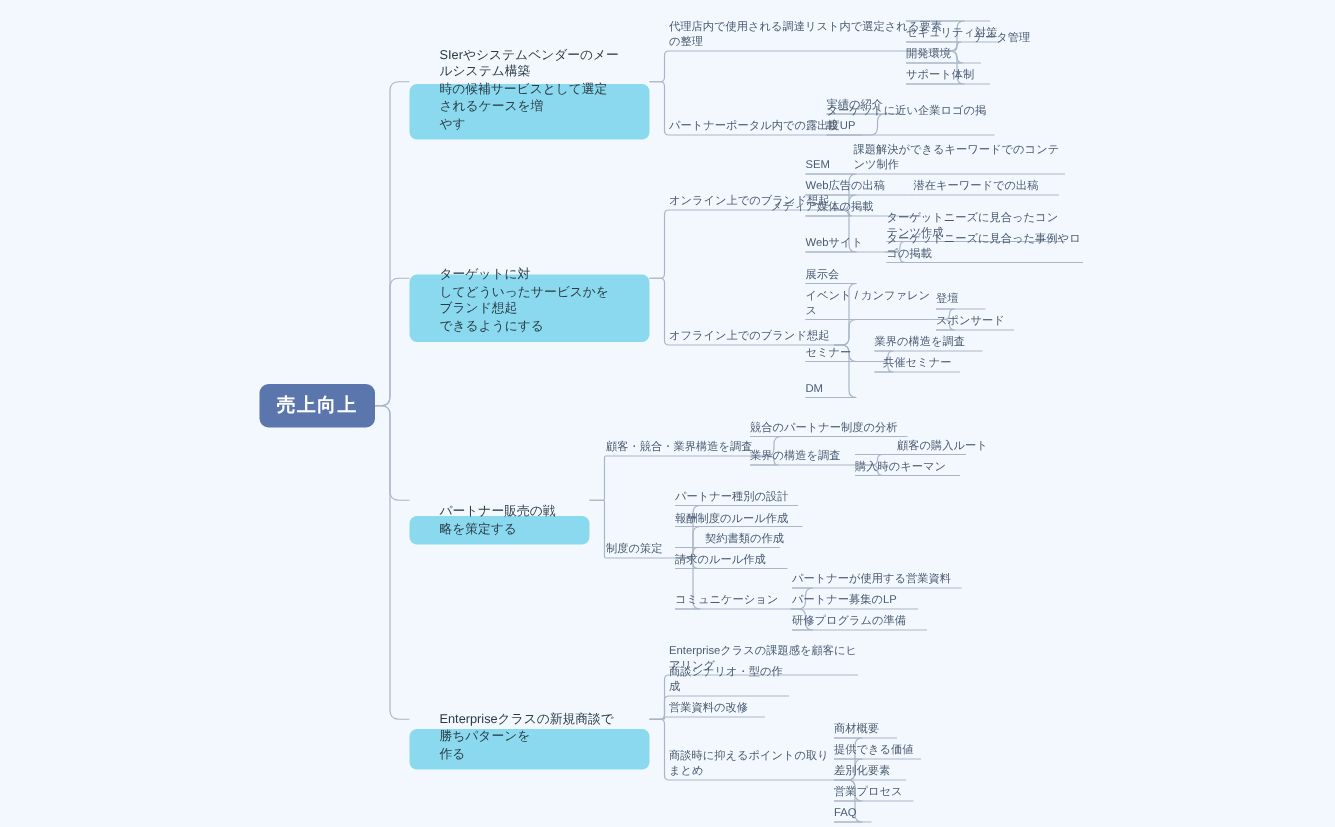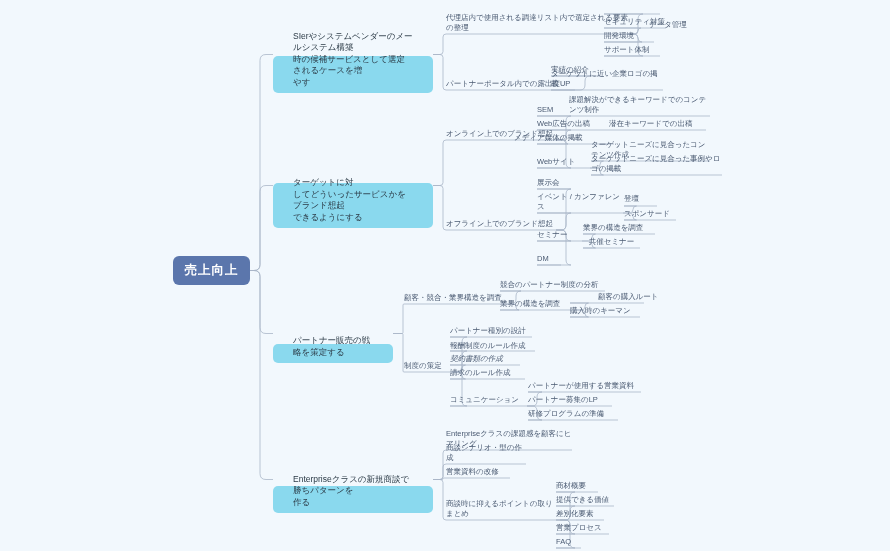--- a/index.html
+++ b/index.html
@@ -215,21 +215,21 @@
       <div class="node plain" style="left: 537px; top: 252px; width: 24px; height: 13px;"><span>DM</span></div>
       <div class="node l1" style="left: 273px; top: 324px; width: 120px; height: 19px;"><span>パートナー販売の戦略を策定する</span></div>
       <div class="node plain" style="left: 404px; top: 291px; width: 102px; height: 13px;"><span>顧客・競合・業界構造を調査</span></div>
       <div class="node plain" style="left: 500px; top: 278px; width: 105px; height: 13px;"><span>競合のパートナー制度の分析</span></div>
       <div class="node plain" style="left: 500px; top: 297px; width: 75px; height: 13px;"><span>業界の構造を調査</span></div>
       <div class="node plain" style="left: 598px; top: 290px; width: 74px; height: 13px;"><span>顧客の購入ルート</span></div>
       <div class="node plain" style="left: 570px; top: 304px; width: 70px; height: 13px;"><span>購入時のキーマン</span></div>
       <div class="node plain" style="left: 404px; top: 359px; width: 48px; height: 13px; align-items: flex-end;"><span>制度の策定</span></div>
       <div class="node plain" style="left: 450px; top: 324px; width: 82px; height: 13px;"><span>パートナー種別の設計</span></div>
       <div class="node plain" style="left: 450px; top: 338px; width: 85px; height: 14px;"><span>報酬制度のルール作成</span></div>
-      <div class="node plain" style="left: 450px; top: 352px; width: 70px; height: 13px; font-style: italic;"><span>契約書類の作成</span></div>
+      <div class="node plain" style="left: 470px; top: 352px; width: 70px; height: 13px;"><span>契約書類の作成</span></div>
       <div class="node plain" style="left: 450px; top: 366px; width: 75px; height: 13px;"><span>請求のルール作成</span></div>
       <div class="node plain" style="left: 450px; top: 393px; width: 77px; height: 13px;"><span>コミュニケーション</span></div>
       <div class="node plain" style="left: 528px; top: 379px; width: 113px; height: 13px;"><span>パートナーが使用する営業資料</span></div>
       <div class="node plain" style="left: 528px; top: 393px; width: 84px; height: 13px;"><span>パートナー募集のLP</span></div>
       <div class="node plain" style="left: 528px; top: 407px; width: 90px; height: 13px;"><span>研修プログラムの準備</span></div>
       <div class="node l1" style="left: 273px; top: 466px; width: 160px; height: 27px;"><span>Enterpriseクラスの新規商談で勝ちパターンを
 作る</span></div>
       <div class="node plain" style="left: 446px; top: 437px; width: 126px; height: 13px; justify-content: flex-end;"><span>Enterpriseクラスの課題感を顧客にヒアリング</span></div>
       <div class="node plain" style="left: 446px; top: 451px; width: 80px; height: 13px;"><span>商談シナリオ・型の作成</span></div>
       <div class="node plain" style="left: 446px; top: 465px; width: 64px; height: 13px;"><span>営業資料の改修</span></div>

